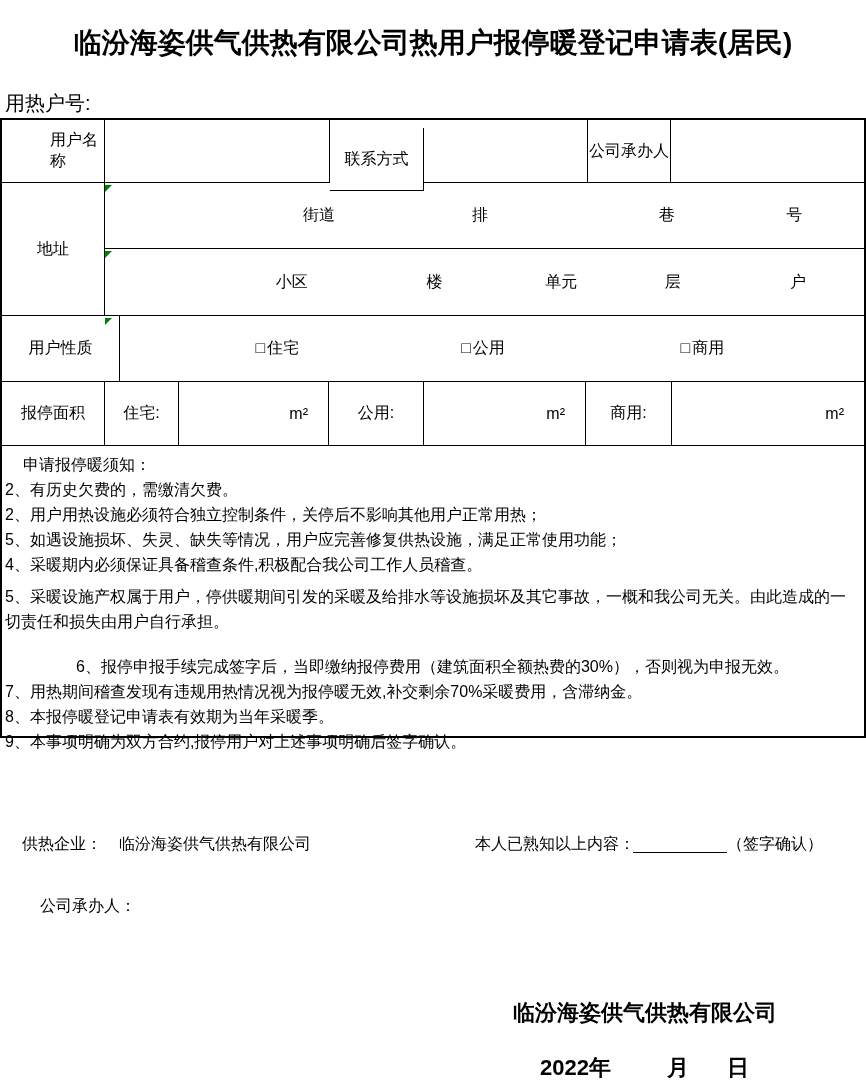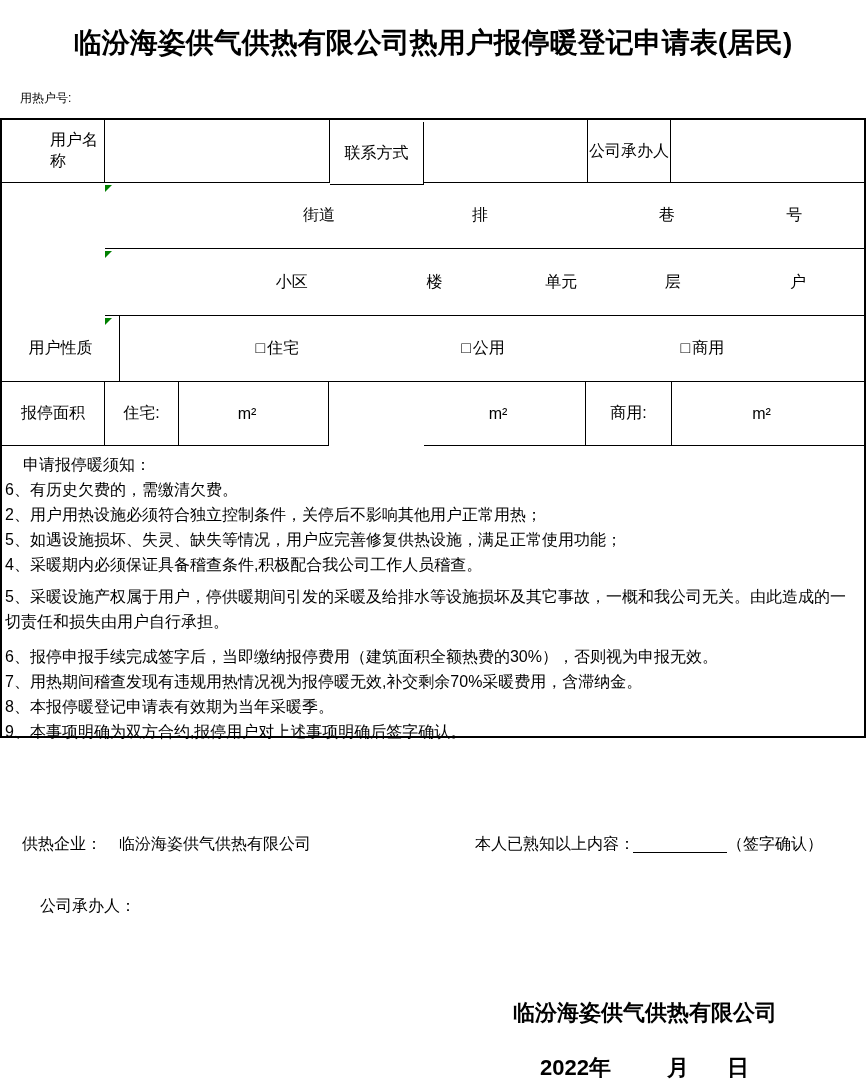--- a/index.html
+++ b/index.html
@@ -1,35 +1,35 @@
 <!DOCTYPE html>
 <html><head>
 <meta charset="utf-8">
 <style>
   html,body{margin:0;padding:0;background:#fff;}
   .page{position:relative;width:866px;height:1081px;background:#fff;color:#000;
         font-family:"Liberation Sans",sans-serif;overflow:hidden;}
   .title{position:absolute;left:0;top:24px;width:866px;text-align:center;
          font-size:28px;font-weight:bold;letter-spacing:0;}
-  .account{position:absolute;left:20px;top:90px;font-size:12px;}
+  .account{position:absolute;left:5px;top:90px;font-size:20px;}
   .ftable{position:absolute;left:0;top:118px;width:866px;height:620px;
           border:2px solid #000;box-sizing:border-box;}
   .cell{position:absolute;box-sizing:border-box;display:flex;align-items:center;
         justify-content:center;font-size:16px;border-right:1px solid #000;border-bottom:1px solid #000;}
   .cell.noright{border-right:none;}
   .cell.relbox{justify-content:flex-start;text-decoration:underline;}
   .inlabel{position:absolute;transform:translateX(-50%);white-space:nowrap;}
-  .areaval{padding-right:13px;}
+  .areaval{justify-content:flex-end;padding-right:20px;}
   .flag{position:absolute;width:0;height:0;border-top:7px solid #008000;
         border-right:7px solid transparent;}
   .notice{position:absolute;left:0;top:326px;width:862px;height:290px;box-sizing:border-box;
           padding:6px 4px 0 3px;font-size:16px;line-height:25px;}
   .notice .head{padding-left:18px;}
   .notice .it5{margin-top:7px;}
-  .notice .it6{margin-top:10px;}
+  .notice .it6{margin-top:20px;text-align:center;}
   .fline{position:absolute;font-size:16px;white-space:nowrap;}
   .sigline{position:absolute;left:633px;top:852px;width:94px;height:0;border-bottom:1px solid #000;}
   .bold-co{position:absolute;left:513px;top:998px;font-size:22px;font-weight:bold;white-space:nowrap;}
   .bold-date{position:absolute;left:540px;top:1053px;font-size:22px;font-weight:bold;white-space:nowrap;}
   .bold-date .m{margin-left:56px;}
   .bold-date .d{margin-left:38px;}
   .opt .box{margin-right:2px;}
 </style>
 </head>
 <body>
@@ -37,25 +37,26 @@
 <div class="page">
 
   <div class="title">临汾海姿供气供热有限公司热用户报停暖登记申请表(居民)</div>
 
   <div class="account">用热户号:</div>
 
   <div class="ftable">
 
     <div class="cell" style="left:0;top:0;width:103px;height:63px;padding-left:48px;">用户名称</div>
     <div class="cell" style="left:103px;top:0;width:225px;height:63px;"></div>
-    <div class="cell" style="left:328px;top:2px;width:94px;height:63px;">联系方式</div>
+    <div class="cell" style="left:328px;top:8px;width:94px;height:63px;">联系方式</div>
     <div class="cell" style="left:422px;top:0;width:164px;height:63px;"></div>
     <div class="cell" style="left:586px;top:0;width:83px;height:63px;">公司承办人</div>
     <div class="cell noright" style="left:669px;top:0;width:193px;height:63px;"></div>
 
+    <div class="cell" style="left:0;top:63px;width:103px;height:133px;">地址</div>
 
     <div class="cell noright relbox" style="left:103px;top:63px;width:759px;height:66px;">
       <span class="inlabel" style="left:28.2%;">街道</span>
       <span class="inlabel" style="left:49.4%;">排</span>
       <span class="inlabel" style="left:74%;">巷</span>
       <span class="inlabel" style="left:90.8%;">号</span>
     </div>
 
     <div class="cell noright relbox" style="left:103px;top:129px;width:759px;height:67px;">
       <span class="inlabel" style="left:24.6%;">小区</span>
@@ -70,31 +71,32 @@
       <span class="inlabel opt" style="left:22.7%;text-align:right;"><span class="box">□</span><span>住宅</span></span>
       <span class="inlabel opt" style="left:49.8%;"><span class="box">□</span><span>公用</span></span>
       <span class="inlabel opt" style="left:78.7%;"><span class="box">□</span><span>商用</span></span>
     </div>
 
     <div class="cell" style="left:0;top:262px;width:103px;height:64px;">报停面积</div>
     <div class="cell" style="left:103px;top:262px;width:74px;height:64px;">住宅:</div>
     <div class="cell areaval" style="left:177px;top:262px;width:150px;height:64px;">
         <span>m²</span>
       </div>
+    <div class="cell" style="left:327px;top:262px;width:95px;height:64px;">公用:</div>
     <div class="cell areaval" style="left:422px;top:262px;width:162px;height:64px;">
         <span>m²</span>
       </div>
     <div class="cell" style="left:584px;top:262px;width:86px;height:64px;">商用:</div>
     <div class="cell areaval noright" style="left:670px;top:262px;width:192px;height:64px;">
         <span>m²</span>
       </div>
 
     <div class="notice">
       <div class="head">申请报停暖须知：</div>
-      <div>6、有历史欠费的，需缴清欠费。</div>
+      <div>2、有历史欠费的，需缴清欠费。</div>
       <div>2、用户用热设施必须符合独立控制条件，关停后不影响其他用户正常用热；</div>
       <div>5、如遇设施损坏、失灵、缺失等情况，用户应完善修复供热设施，满足正常使用功能；</div>
       <div>4、采暖期内必须保证具备稽查条件,积极配合我公司工作人员稽查。</div>
       <div class="it5">5、采暖设施产权属于用户，停供暖期间引发的采暖及给排水等设施损坏及其它事故，一概和我公司无关。由此造成的一切责任和损失由用户自行承担。</div>
       <div class="it6">6、报停申报手续完成签字后，当即缴纳报停费用（建筑面积全额热费的30%），否则视为申报无效。</div>
       <div>7、用热期间稽查发现有违规用热情况视为报停暖无效,补交剩余70%采暖费用，含滞纳金。</div>
       <div>8、本报停暖登记申请表有效期为当年采暖季。</div>
       <div>9、本事项明确为双方合约,报停用户对上述事项明确后签字确认。</div>
     </div>
 

